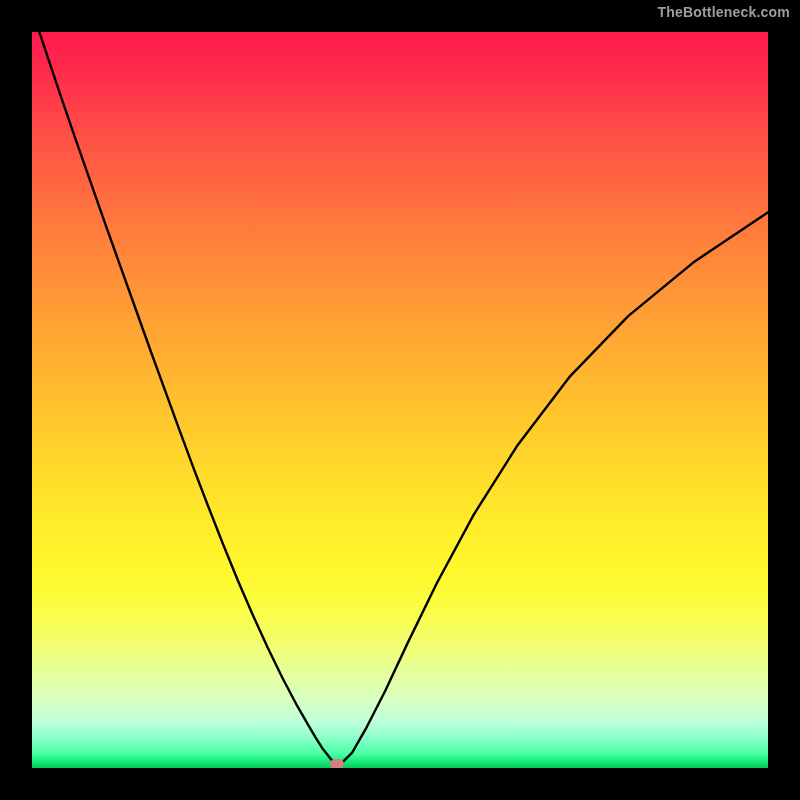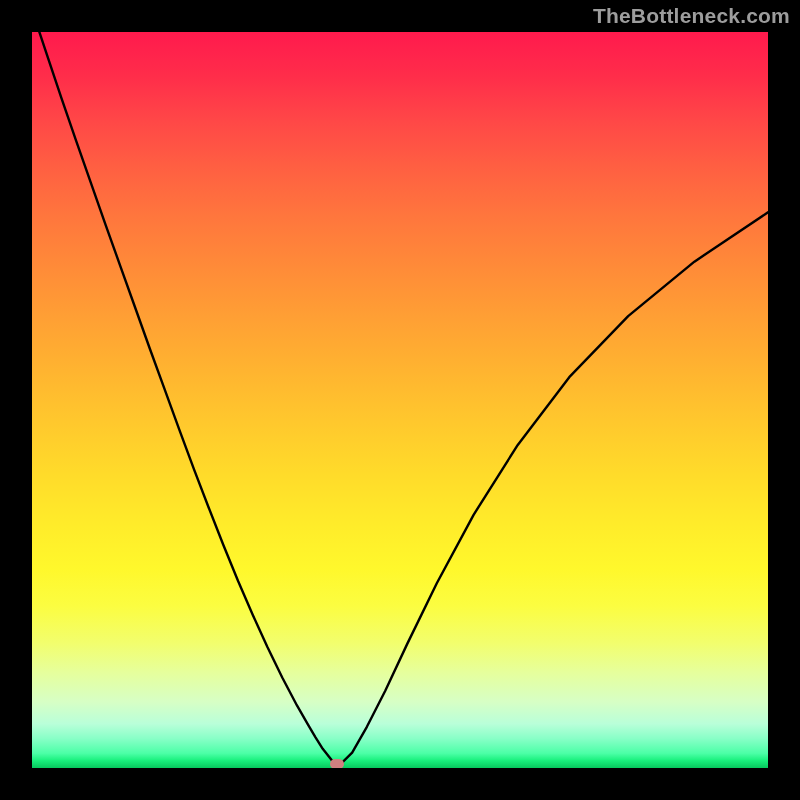--- a/index.html
+++ b/index.html
@@ -69,21 +69,21 @@
     width: 14px;
     height: 10px;
     border-radius: 5px;
     transform: translate(-50%, -50%);
   }
   #watermark {
     position: absolute;
     top: 4px;
     right: 10px;
     color: #9d9d9d;
-    font-size: 21px;
+    font-size: 14px;
     font-weight: 600;
     letter-spacing: 0.2px;
     user-select: none;
   }
 </style>
 </head>
 <body>
 
 <div id="frame">
   <div id="plot-area">

